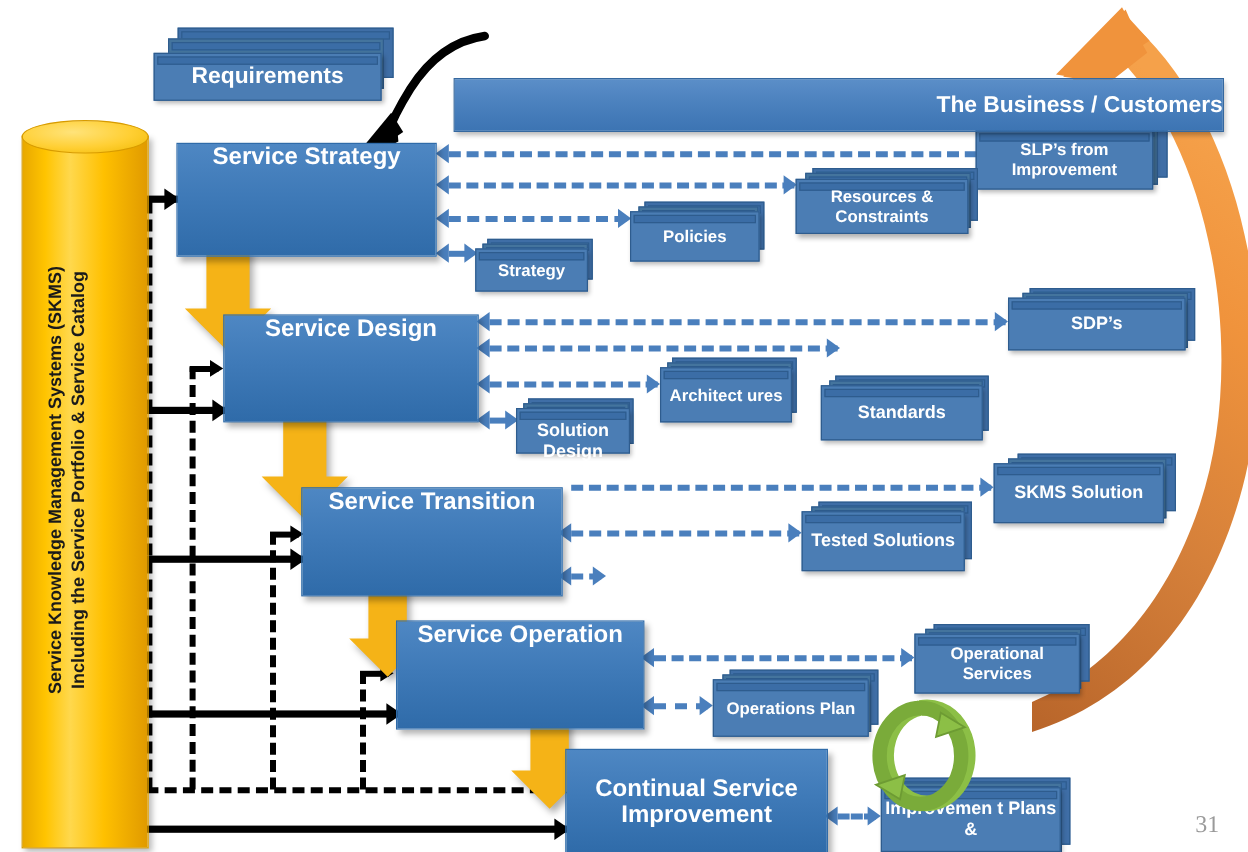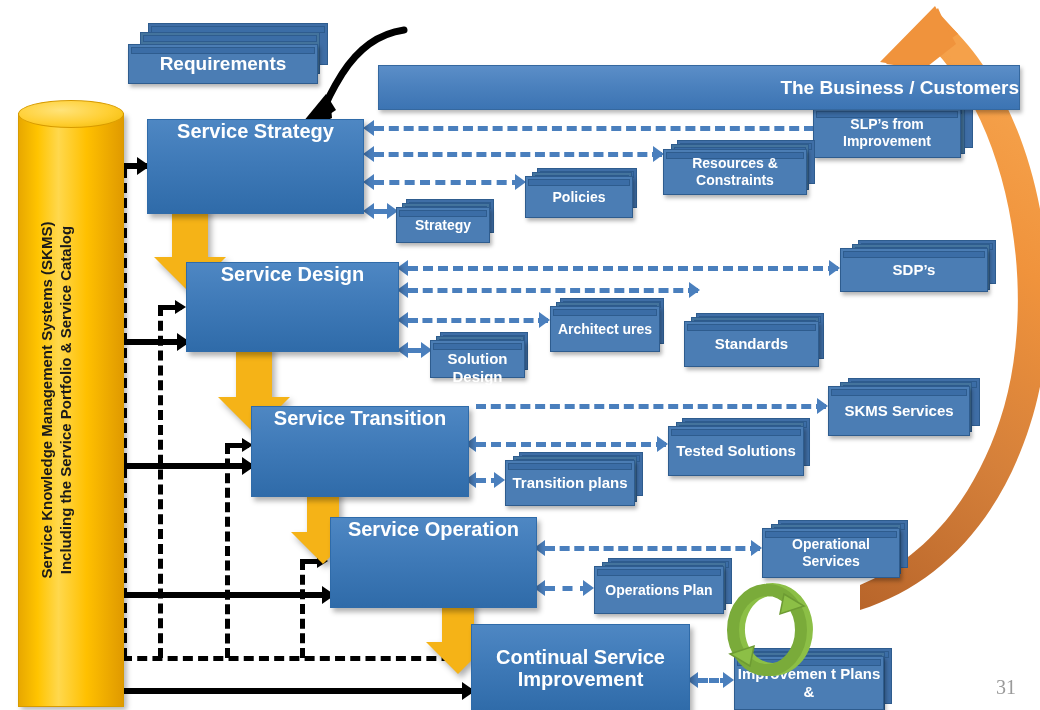--- a/index.html
+++ b/index.html
@@ -366,36 +366,30 @@
   <div class="barrow right abs" style="left:657px; top:436px;"></div>
 
   <div class="abs bdash" style="left:476px; top:478px; width:25px;"></div>
   <div class="barrow left abs" style="left:465px; top:472px;"></div>
   <div class="barrow right abs" style="left:494px; top:472px;"></div>
 
   <div class="abs stack" style="left:828px; top:378px; width:160px; height:62px;">
     <div class="card back2" style="left:20px; top:0px; width:132px; height:48px;"></div>
     <div class="card back1" style="left:12px; top:4px; width:132px; height:50px;"></div>
     <div class="card front" style="left:0px; top:8px; width:142px; height:50px;"></div>
-    <div class="label" style="left:0px; top:8px; width:142px; height:50px; font-size:15px;">SKMS Services</div>
+    <div class="label" style="left:0px; top:8px; width:142px; height:50px; font-size:15px;">SKMS Solution</div>
   </div>
 
   <div class="abs stack" style="left:668px; top:418px; width:160px; height:62px;">
     <div class="card back2" style="left:14px; top:0px; width:128px; height:48px;"></div>
     <div class="card back1" style="left:8px; top:4px; width:128px; height:50px;"></div>
     <div class="card front" style="left:0px; top:8px; width:136px; height:50px;"></div>
     <div class="label" style="left:0px; top:8px; width:136px; height:50px; font-size:15px;">Tested Solutions</div>
   </div>
 
-  <div class="abs stack" style="left:505px; top:452px; width:155px; height:58px;">
-    <div class="card back2" style="left:14px; top:0px; width:124px; height:44px;"></div>
-    <div class="card back1" style="left:8px; top:4px; width:124px; height:46px;"></div>
-    <div class="card front" style="left:0px; top:8px; width:130px; height:46px;"></div>
-    <div class="label" style="left:0px; top:8px; width:130px; height:46px; font-size:15px;">Transition plans</div>
-  </div>
 
   <div class="abs bdash" style="left:545px; top:546px; width:215px;"></div>
   <div class="barrow left abs" style="left:534px; top:540px;"></div>
   <div class="barrow right abs" style="left:751px; top:540px;"></div>
 
   <div class="abs bdash" style="left:545px; top:586px; width:45px;"></div>
   <div class="barrow left abs" style="left:534px; top:580px;"></div>
   <div class="barrow right abs" style="left:583px; top:580px;"></div>
 
   <div class="abs stack" style="left:762px; top:520px; width:160px; height:62px;">

